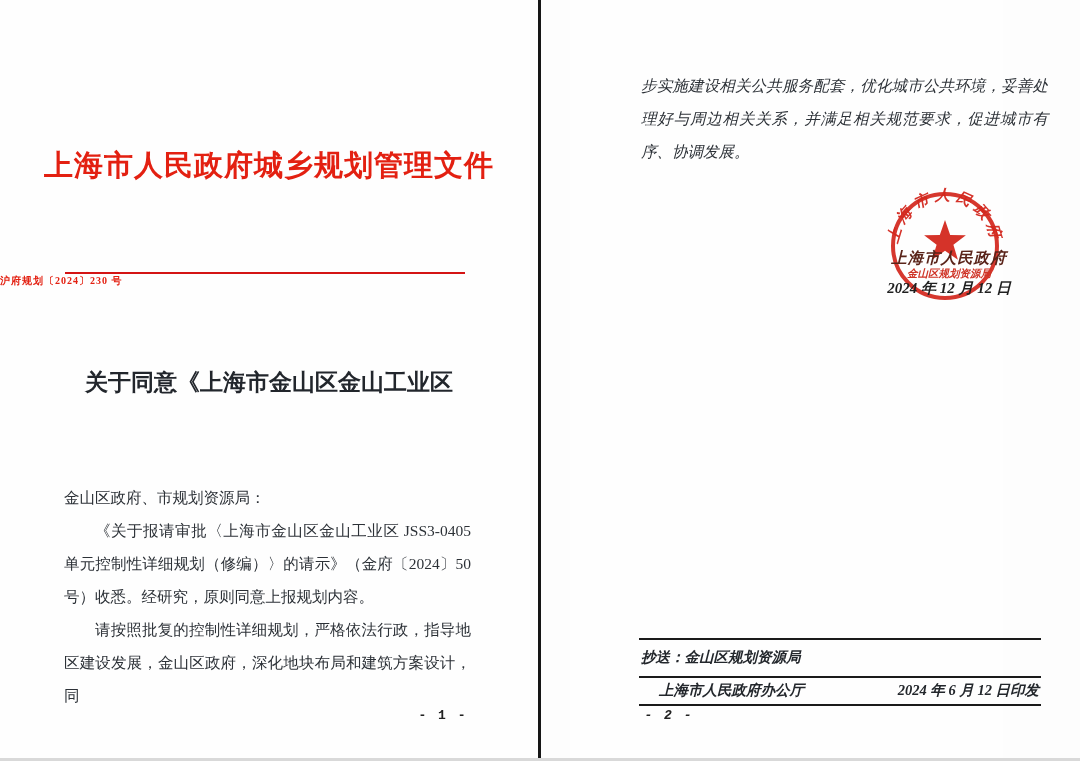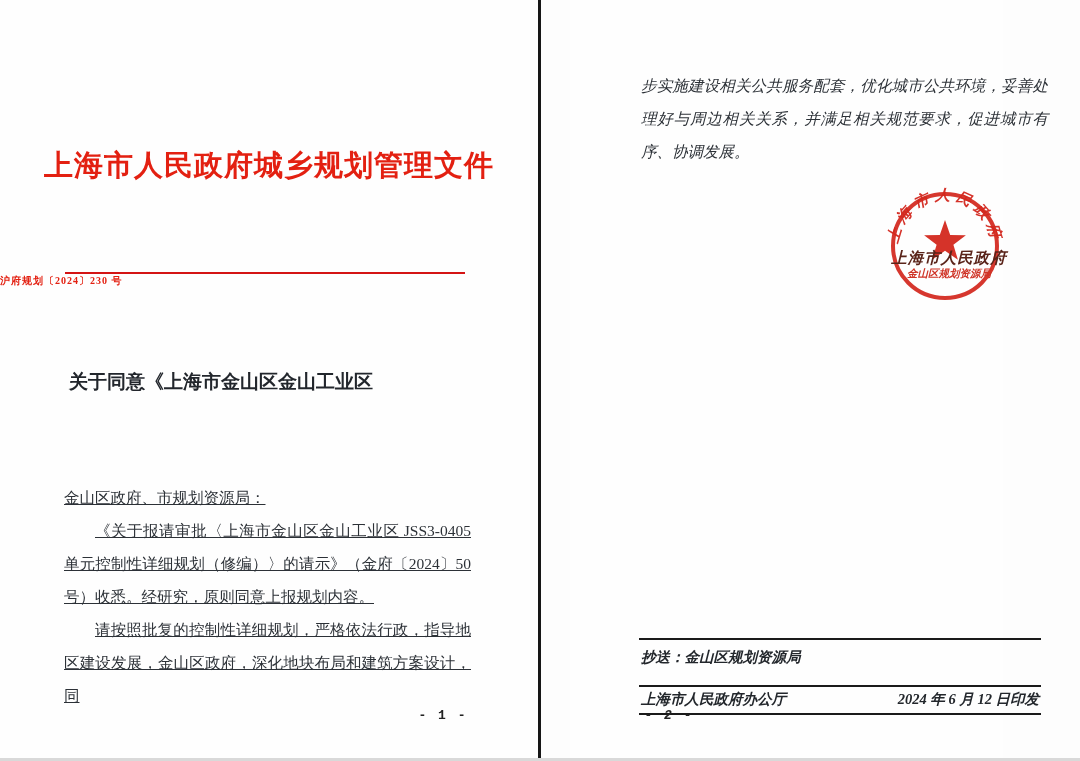--- a/index.html
+++ b/index.html
@@ -24,28 +24,28 @@
   }
   .doc-number {
     position:absolute; left:0; width:538px; top:234px;
     text-align:left; font-size:10px; font-weight:600; color:#e32011;
     letter-spacing:1px;
     margin-top:40px;
   }
   .red-rule { position:absolute; left:65px; top:272px; width:400px; height:2px; background:#d41414; }
   .doc-title {
     position:absolute; left:69px; width:400px; top:364px;
-    text-align:left; font-family:"Liberation Sans", sans-serif;
-    font-weight:bold; font-size:19px; line-height:36px; color:#22262c;
+    text-align:center; font-family:"Liberation Sans", sans-serif;
+    font-weight:bold; font-size:23px; line-height:36px; color:#22262c;
   }
   .body-block {
     position:absolute; left:64px; width:407px;
     font-size:15.5px; line-height:33px; text-align:justify; color:#2c3137;
   }
-  #body1 { top:481px;text-decoration:underline; }
+  #body1 { top:481px; }
   .body-block p { margin:0; }
   .body-block p.indent { text-indent:2em; }
   .page-num {
     position:absolute; top:708px; width:70px; text-align:center;
     font-size:13px; font-weight:bold; letter-spacing:2px; color:#222;
     font-family:"Liberation Mono", monospace;
   }
   #pn1 { left:408px; }
   #pn2 { left:64px; }
 
@@ -65,24 +65,24 @@
     position:absolute; left:0; width:160px; top:85px; text-align:center;
     font-weight:bold; font-size:10.5px; color:#cf3326; white-space:nowrap;
   }
   .stamp-date {
     position:absolute; left:-10px; width:180px; top:97px; text-align:center;
     font-weight:bold; font-size:15px; color:#1f1f1f; white-space:nowrap;
   }
 
   .footer-block { position:absolute; left:69px; top:638px; width:402px; }
   .fline { height:2px; background:#1a1a1a; }
-  .cc-row { padding:8px 2px 18px 2px; font-size:14.5px; font-weight:600; color:#23272c; }
+  .cc-row { padding:8px 2px 9px 2px; font-size:14.5px; font-weight:600; color:#23272c; }
   .issuer-row {
     display:flex; justify-content:space-between; align-items:center;
-    padding:3px 2px 4px 2px; font-size:14.5px; font-weight:600; color:#23272c;
+    padding:3px 2px 4px 2px; font-size:14.5px; font-weight:600; color:#23272c;margin-left:18px;
   }
 </style>
 </head>
 <body>
 
 <div class="page" id="page1">
   <div class="doc-header">上海市人民政府城乡规划管理文件</div>
   <div class="doc-number">沪府规划〔2024〕230 号</div>
   <div class="red-rule"></div>
 
@@ -112,20 +112,21 @@
         <path id="sealArc" d="M 20 82 A 47 47 0 1 1 108 82" fill="none"></path>
       </defs>
       <circle class="seal-ring" cx="64" cy="64" r="52"></circle>
       <text class="seal-rim-text">
         <textPath href="#sealArc" startOffset="50%" text-anchor="middle">上海市人民政府</textPath>
       </text>
       <polygon class="seal-star" points="64,38 69.2,52.9 84.9,53.2 72.4,62.7 76.9,77.8 64,68.8 51.1,77.8 55.6,62.7 43.1,53.2 58.8,52.9"></polygon>
     </svg>
     <div class="seal-org">上海市人民政府</div>
     <div class="seal-type">金山区规划资源局</div>
+    <div class="stamp-date">2024 年 12 月 12 日</div>
   </div>
 
   <div class="footer-block">
     <div class="fline"></div>
     <div class="cc-row">抄送：金山区规划资源局</div>
     <div class="fline"></div>
     <div class="issuer-row">
       <span>上海市人民政府办公厅</span>
       <span>2024 年 6 月 12 日印发</span>
     </div>

